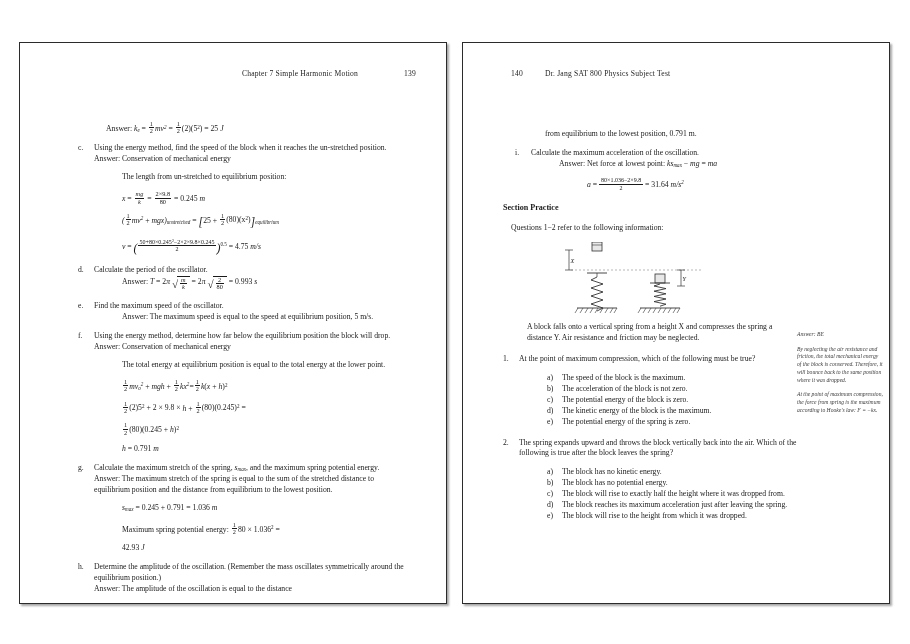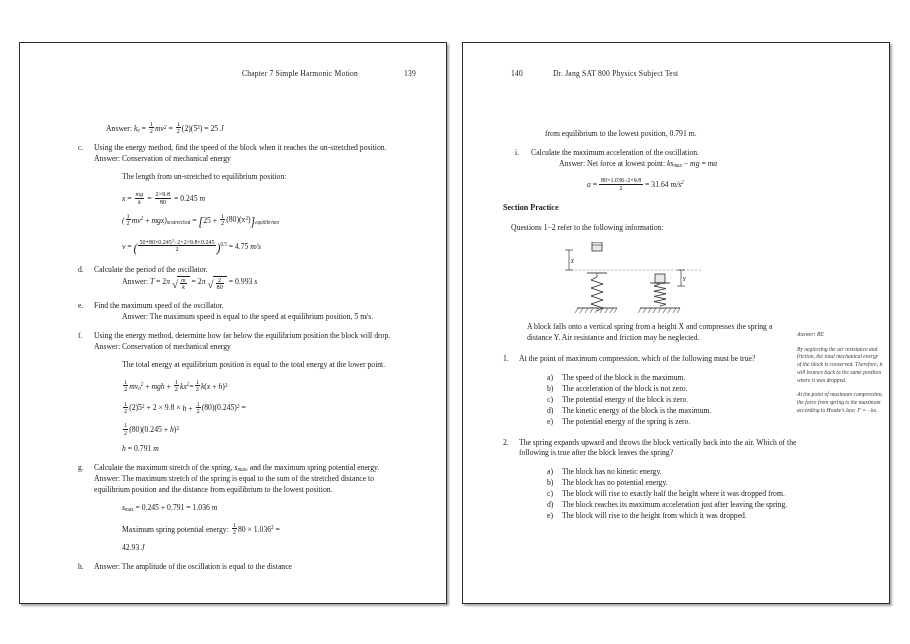--- a/index.html
+++ b/index.html
@@ -35,21 +35,21 @@
   .runhead {
     position: absolute;
     font-size: 7.6px;
     letter-spacing: 0.2px;
     color: #1d1d1d;
     white-space: nowrap;
   }
   .runhead.right-align { right: 30px; top: 26px; }
   .runhead.left-align  { left: 28px;  top: 26px; }
   .runhead .folio { display: inline-block; margin-left: 20px; }
-  .runhead .chapline { display: inline-block; margin-left: 8px; }
+  .runhead .chapline { display: inline-block; }
   .runhead .gapB { display: inline-block; width: 26px; }
   .runhead .gapC { display: inline-block; width: 22px; }
 
   
   .body {
     position: absolute;
     left: 0; right: 0; top: 0;
     font-size: 7.7px;
     line-height: 1.42;
   }
@@ -216,20 +216,21 @@
           <span class="marker">g.</span>
           <p class="qtext">Calculate the maximum stretch of the spring, <span class="math">s<sub>max</sub></span>, and the maximum spring potential energy.</p>
           <p class="answer"><span class="lbl">Answer:</span> <span class="ital">The maximum stretch of the spring is equal to the sum of the stretched distance to equilibrium position and the distance from equilibrium to the lowest position.</span></p>
           <p class="indent2 math">s<sub>max</sub> <span class="up">= 0.245 + 0.791 = 1.036</span> m</p>
           <p class="indent2 ital">Maximum spring potential energy: <span class="frac"><span class="num">1</span><span>2</span></span>80 × 1.036<sup>2</sup> =</p>
           <p class="indent2 math"><span class="up">42.93</span> J</p>
         </div>
 
         <div class="item">
           <span class="marker">h.</span>
+          <p class="qtext">Determine the amplitude of the oscillation. (Remember the mass oscillates symmetrically around the equilibrium position.)</p>
           <p class="answer"><span class="lbl">Answer:</span> <span class="ital">The amplitude of the oscillation is equal to the distance</span></p>
         </div>
 
       </div>
     </div>
   </div>
 
   <div class="page" id="page-right">
     <div class="page-inner">
 

